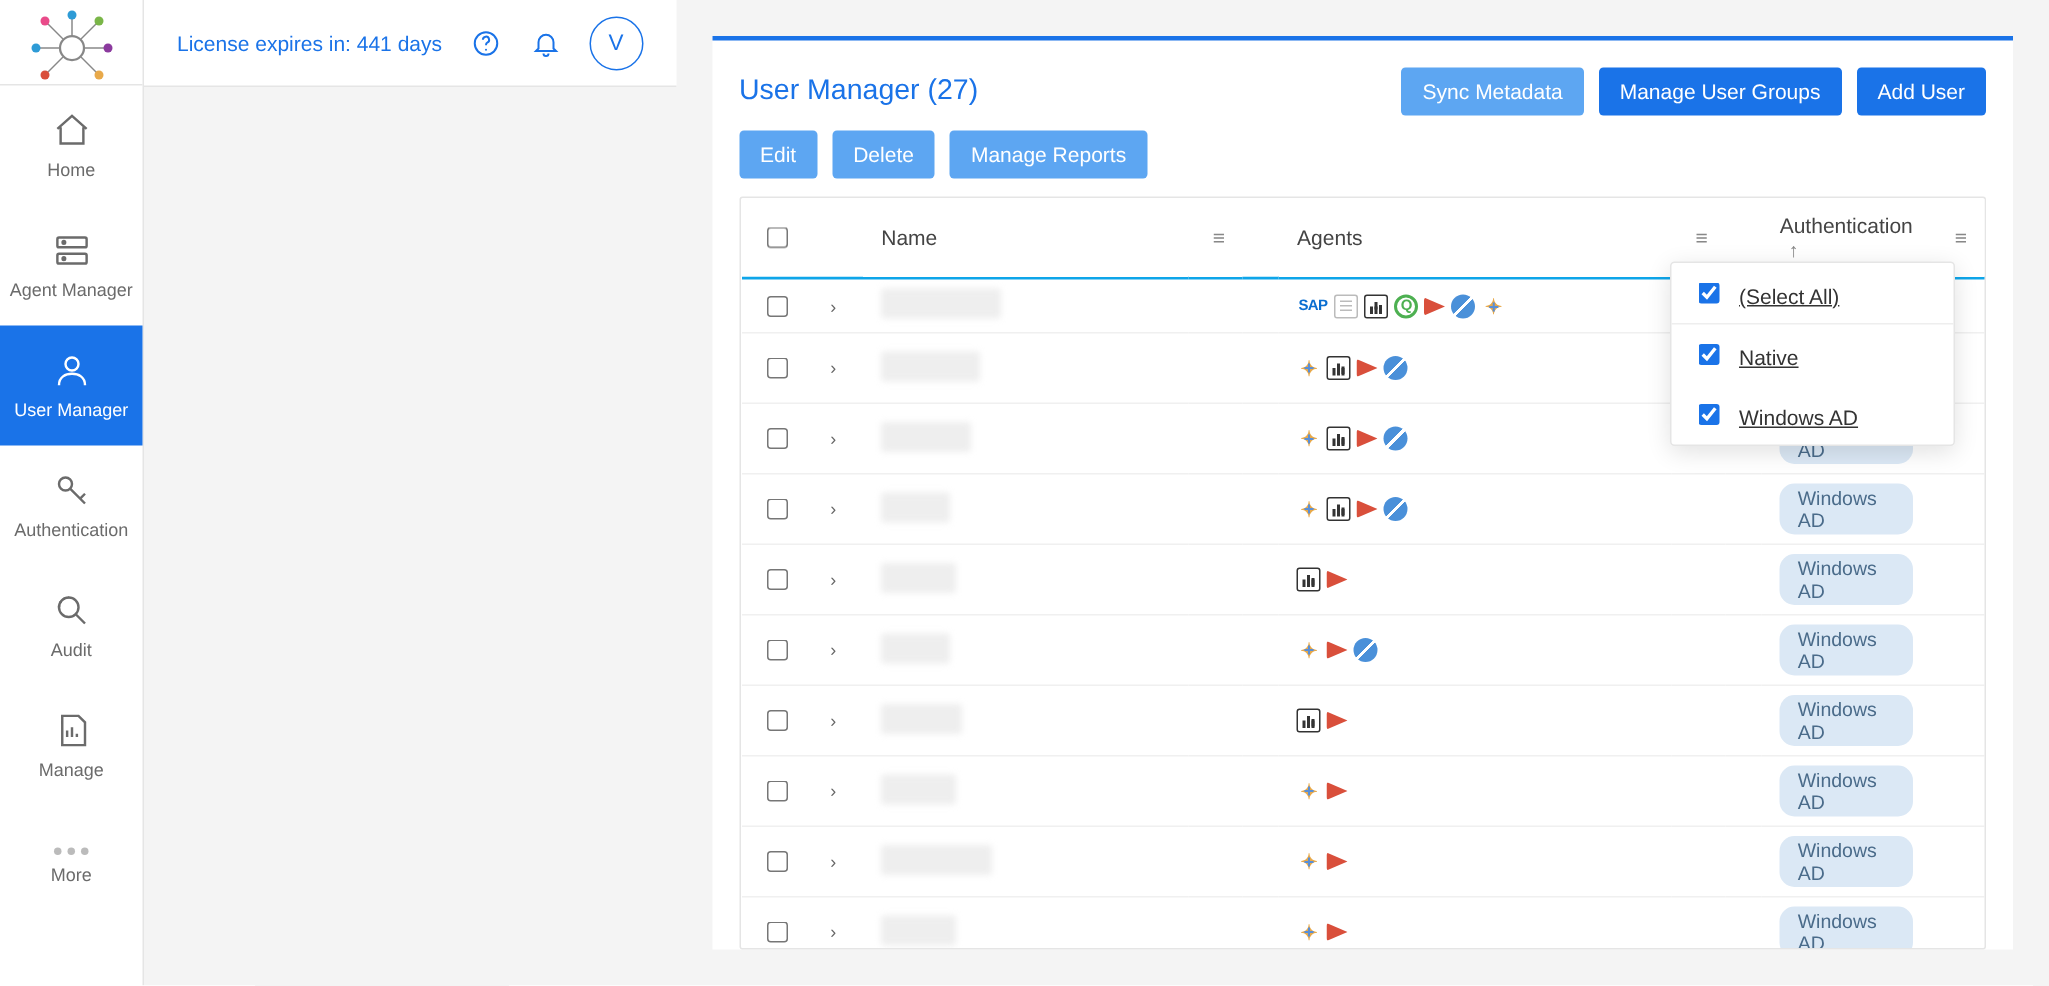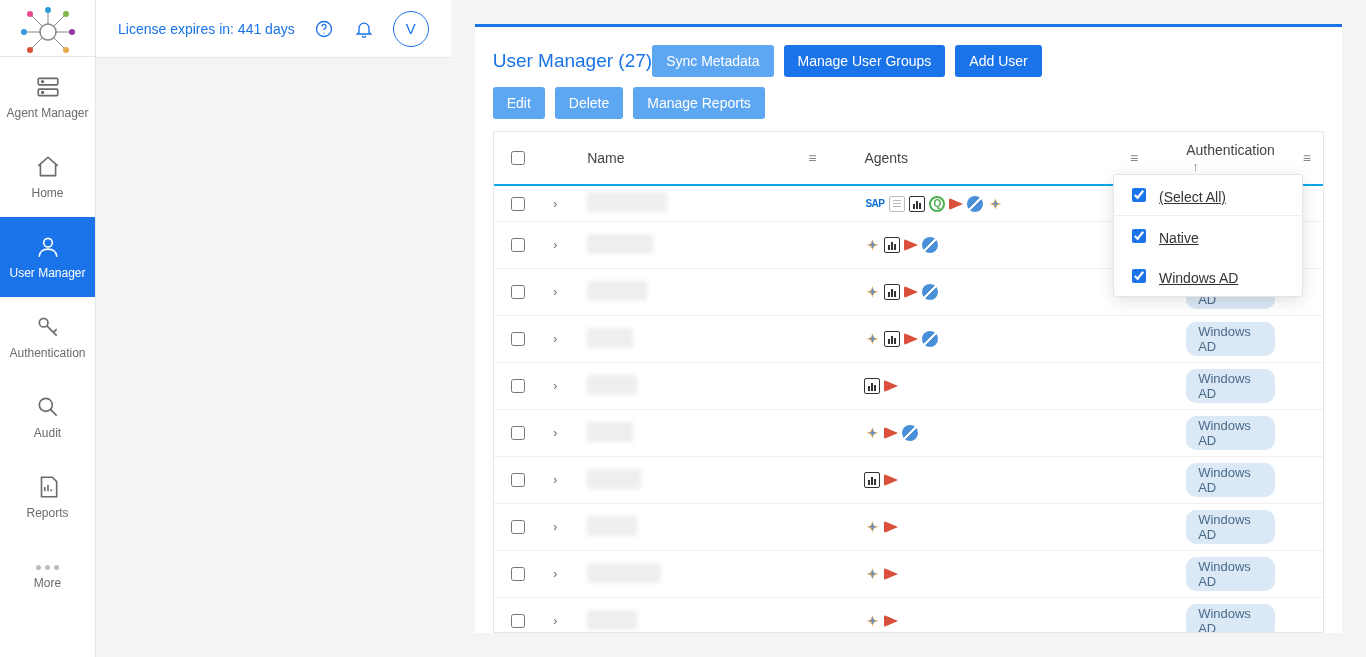--- a/index.html
+++ b/index.html
@@ -21,21 +21,21 @@
   
   .main { flex:1; display:flex; flex-direction:row; background:#f4f4f4; }
   .topbar { height:58px; background:#fff; border-bottom:1px solid #e5e5e5; display:flex; align-items:center; justify-content:flex-end; padding:0 22px; gap:18px; }
   .topbar .license { color:#1a73e8; font-size:14px; }
   .icon-btn { width:22px; height:22px; display:flex; align-items:center; justify-content:center; cursor:pointer; }
   .icon-btn svg { width:20px; height:20px; stroke:#1a73e8; fill:none; stroke-width:1.6; }
   .avatar { width:36px; height:36px; border:1.5px solid #1a73e8; border-radius:50%; color:#1a73e8; display:flex; align-items:center; justify-content:center; font-size:15px; cursor:pointer; }
 
   .content { flex:1; padding:24px 24px; overflow:hidden; position:relative; }
   .panel { background:#fff; border-top:3px solid #1a73e8; padding:18px 0 0 0; height:100%; display:flex; flex-direction:column; }
-  .panel-header { display:flex; align-items:center; padding:0 18px 10px 18px; }
+  .panel-header { display:flex; align-items:center; justify-content:space-between; padding:0 18px 10px 18px; }
   .title { color:#1a73e8; font-size:19px; font-weight:500; }
   .hdr-btns { display:flex; gap:10px; }
   .btn { background:#1a73e8; color:#fff; border:none; padding:8px 14px; border-radius:3px; font-size:14px; cursor:pointer; }
   .btn.light { background:#5da6f2; }
   .toolbar { display:flex; gap:10px; padding:0 18px 12px 18px; }
 
   
   .table-wrap { margin:0 18px; border:1px solid #e5e5e5; border-radius:2px; flex:1; overflow:hidden auto; position:relative; }
   table { width:100%; border-collapse:collapse; }
   thead th { text-align:left; font-weight:500; color:#444; font-size:14px; padding:10px 12px; border-bottom:2px solid #0ea5e9; background:#fff; position:sticky; top:0; }
@@ -95,33 +95,33 @@
         <circle cx="48" cy="46" r="3" fill="#e8a94a"></circle>
         <circle cx="12" cy="46" r="3" fill="#d94f3b"></circle>
         <circle cx="6" cy="28" r="3" fill="#2e9bd6"></circle>
         <circle cx="12" cy="10" r="3" fill="#e94b8a"></circle>
       </svg>
     </div>
     <div class="nav-sep"></div>
 
     <div class="nav-item">
       <svg viewBox="0 0 24 24">
+          <path d="M3 11 L12 3 L21 11 M5 10 V20 H19 V10"></path>
+        </svg>
+      <span>Home</span>
+    </div>
+    <div class="nav-item">
+      <svg viewBox="0 0 24 24">
           <rect x="3" y="4" width="18" height="6" rx="1"></rect>
           <rect x="3" y="14" width="18" height="6" rx="1"></rect>
           <circle cx="7" cy="7" r="0.8" fill="#6b6b6b"></circle>
           <circle cx="7" cy="17" r="0.8" fill="#6b6b6b"></circle>
         </svg>
       <span>Agent Manager</span>
     </div>
-    <div class="nav-item">
-      <svg viewBox="0 0 24 24">
-          <path d="M3 11 L12 3 L21 11 M5 10 V20 H19 V10"></path>
-        </svg>
-      <span>Home</span>
-    </div>
     <div class="nav-item active">
       <svg viewBox="0 0 24 24">
           <circle cx="12" cy="8" r="4"></circle>
           <path d="M4 21 C4 16 8 14 12 14 C16 14 20 16 20 21"></path>
         </svg>
       <span>User Manager</span>
     </div>
     <div class="nav-item">
       <svg viewBox="0 0 24 24">
           <circle cx="8" cy="8" r="4"></circle>
@@ -135,21 +135,21 @@
           <path d="M14 14 L20 20"></path>
           <path d="M4 10 A6 6 0 0 1 10 4" stroke-dasharray="1 2"></path>
         </svg>
       <span>Audit</span>
     </div>
     <div class="nav-item">
       <svg viewBox="0 0 24 24">
           <path d="M6 3 H16 L20 7 V21 H6 Z"></path>
           <path d="M9 16 V12 M12 16 V10 M15 16 V14"></path>
         </svg>
-      <span>Reports</span>
+      <span>Manage</span>
     </div>
     <div class="nav-item">
       <div class="more-dots">
           <i></i>
           <i></i>
           <i></i>
         </div>
       <span>More</span>
     </div>
   </div>

